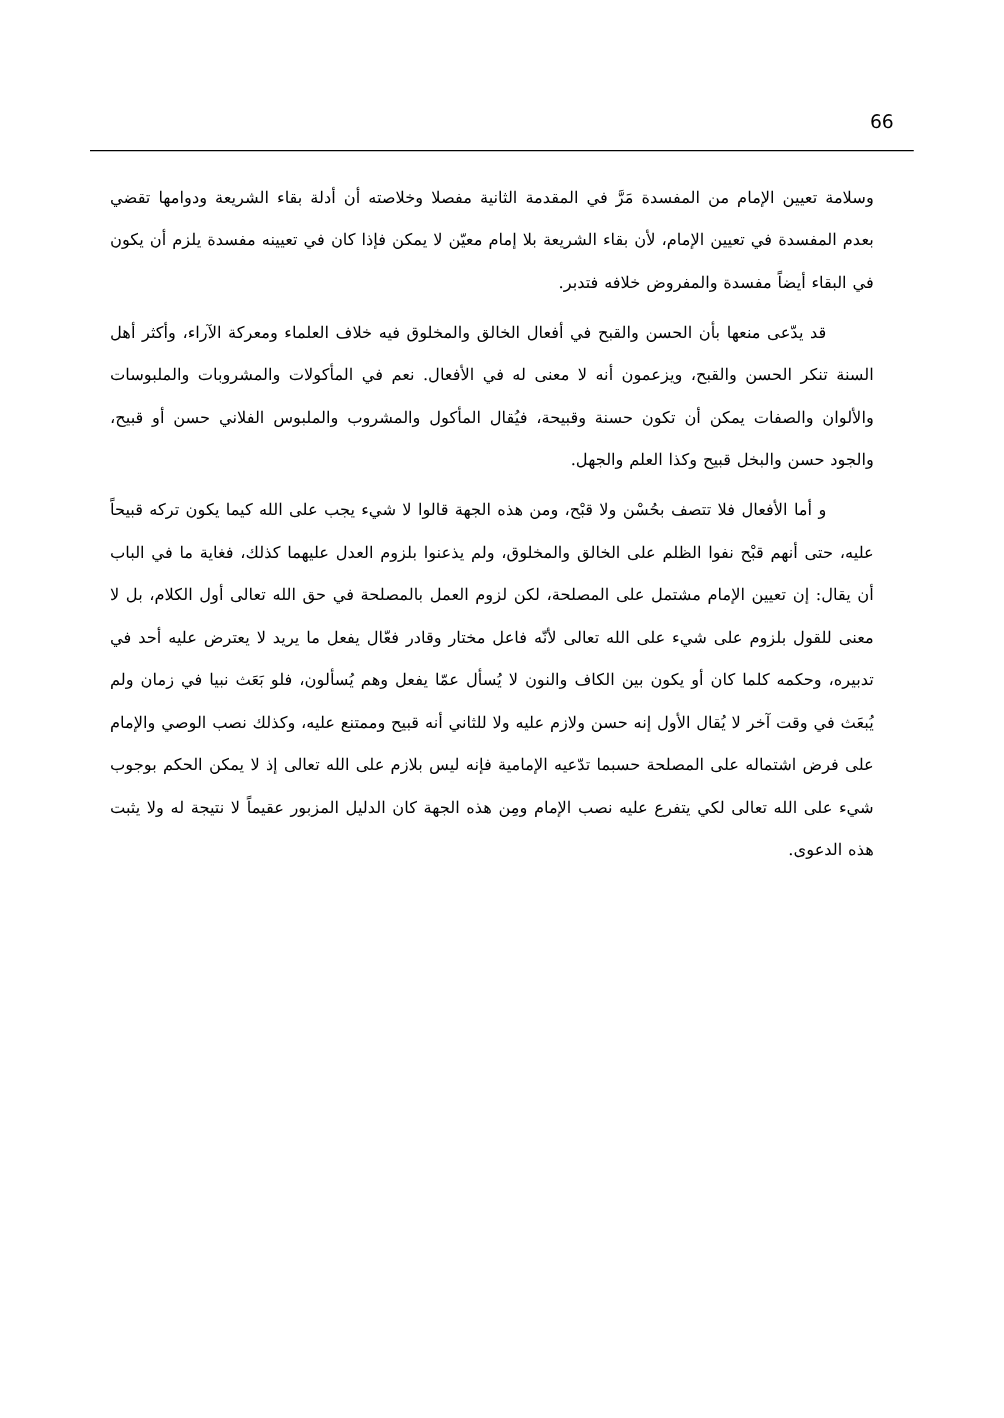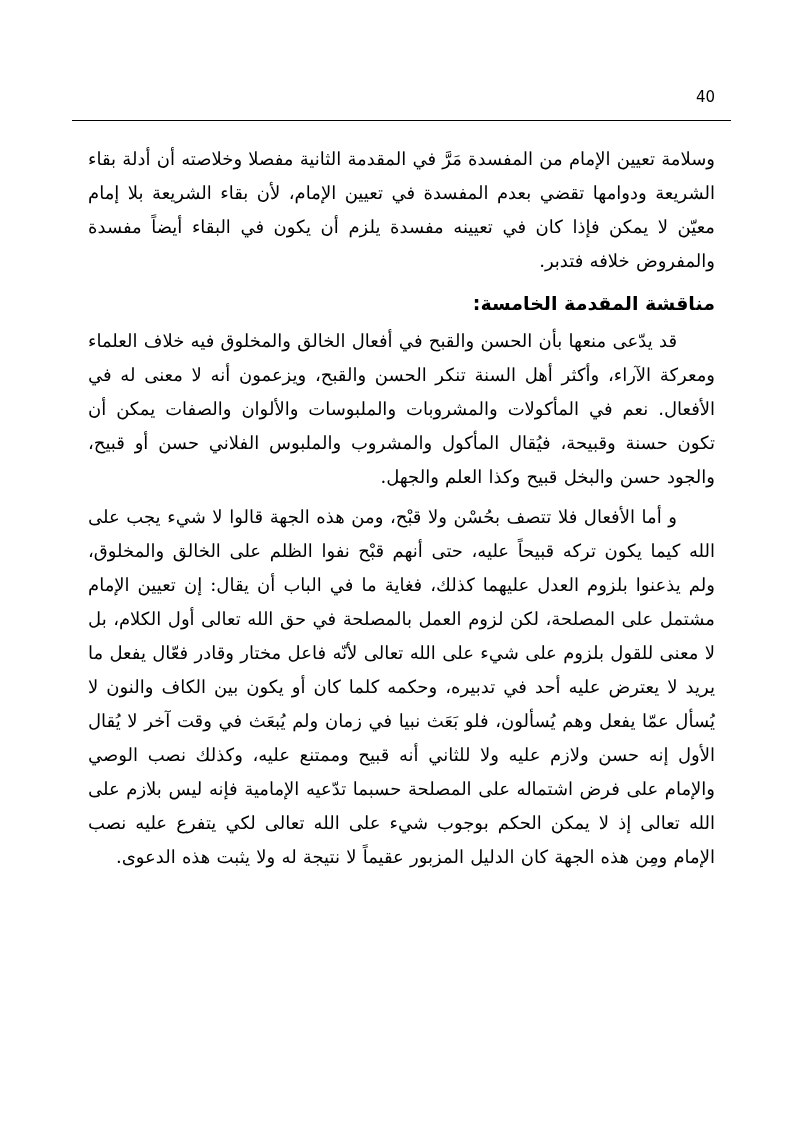--- a/index.html
+++ b/index.html
@@ -62,23 +62,23 @@
     position: absolute;
     top: 142px;
     left: 88px;
     right: 88px;
     direction: rtl;
     text-align: justify;
     text-align-last: auto;
   }
   p.body-par {
     font-family: "DejaVu Serif", serif;
-    font-size: 18px;
+    font-size: 13px;
     line-height: 34px;
-    margin: 0 0 6px 0;
+    margin: 0 16px 6px 0;
     text-align: justify;
     word-spacing: 0.5px;
   }
   p.indent {
     text-indent: 38px;
   }
   h2.section-heading {
     font-family: "DejaVu Sans", sans-serif;
     font-size: 19px;
     font-weight: 700;
@@ -90,31 +90,30 @@
     text-align: center;
   }
 </style>
 </head>
 <body>
 
 <div class="page">
 
   <div class="header-area">
     <div class="header-row">
-      <div class="page-number">40</div>
+      <div class="page-number">66</div>
     </div>
   </div>
 
   <div class="header-rule"></div>
 
   <div class="content">
 
     <p class="body-par">وسلامة تعيين الإمام من المفسدة مَرَّ في المقدمة الثانية مفصلا وخلاصته أن أدلة بقاء الشريعة ودوامها تقضي بعدم المفسدة في تعيين الإمام، لأن بقاء الشريعة بلا إمام معيّن لا يمكن فإذا كان في تعيينه مفسدة يلزم أن يكون في البقاء أيضاً مفسدة والمفروض خلافه فتدبر.</p>
 
-    <h2 class="section-heading">مناقشة المقدمة الخامسة:</h2>
 
     <p class="body-par indent">قد يدّعى منعها بأن الحسن والقبح في أفعال الخالق والمخلوق فيه خلاف العلماء ومعركة الآراء، وأكثر أهل السنة تنكر الحسن والقبح، ويزعمون أنه لا معنى له في الأفعال. نعم في المأكولات والمشروبات والملبوسات والألوان والصفات يمكن أن تكون حسنة وقبيحة، فيُقال المأكول والمشروب والملبوس الفلاني حسن أو قبيح، والجود حسن والبخل قبيح وكذا العلم والجهل.</p>
 
     <p class="body-par indent">و أما الأفعال فلا تتصف بحُسْن ولا قبْح، ومن هذه الجهة قالوا لا شيء يجب على الله كيما يكون تركه قبيحاً عليه، حتى أنهم قبْح نفوا الظلم على الخالق والمخلوق، ولم يذعنوا بلزوم العدل عليهما كذلك، فغاية ما في الباب أن يقال: إن تعيين الإمام مشتمل على المصلحة، لكن لزوم العمل بالمصلحة في حق الله تعالى أول الكلام، بل لا معنى للقول بلزوم على شيء على الله تعالى لأنّه فاعل مختار وقادر فعّال يفعل ما يريد لا يعترض عليه أحد في تدبيره، وحكمه كلما كان أو يكون بين الكاف والنون لا يُسأل عمّا يفعل وهم يُسألون، فلو بَعَث نبيا في زمان ولم يُبعَث في وقت آخر لا يُقال الأول إنه حسن ولازم عليه ولا للثاني أنه قبيح وممتنع عليه، وكذلك نصب الوصي والإمام على فرض اشتماله على المصلحة حسبما تدّعيه الإمامية فإنه ليس بلازم على الله تعالى إذ لا يمكن الحكم بوجوب شيء على الله تعالى لكي يتفرع عليه نصب الإمام ومِن هذه الجهة كان الدليل المزبور عقيماً لا نتيجة له ولا يثبت هذه الدعوى.</p>
 
 
   </div>
 
 </div>
 

